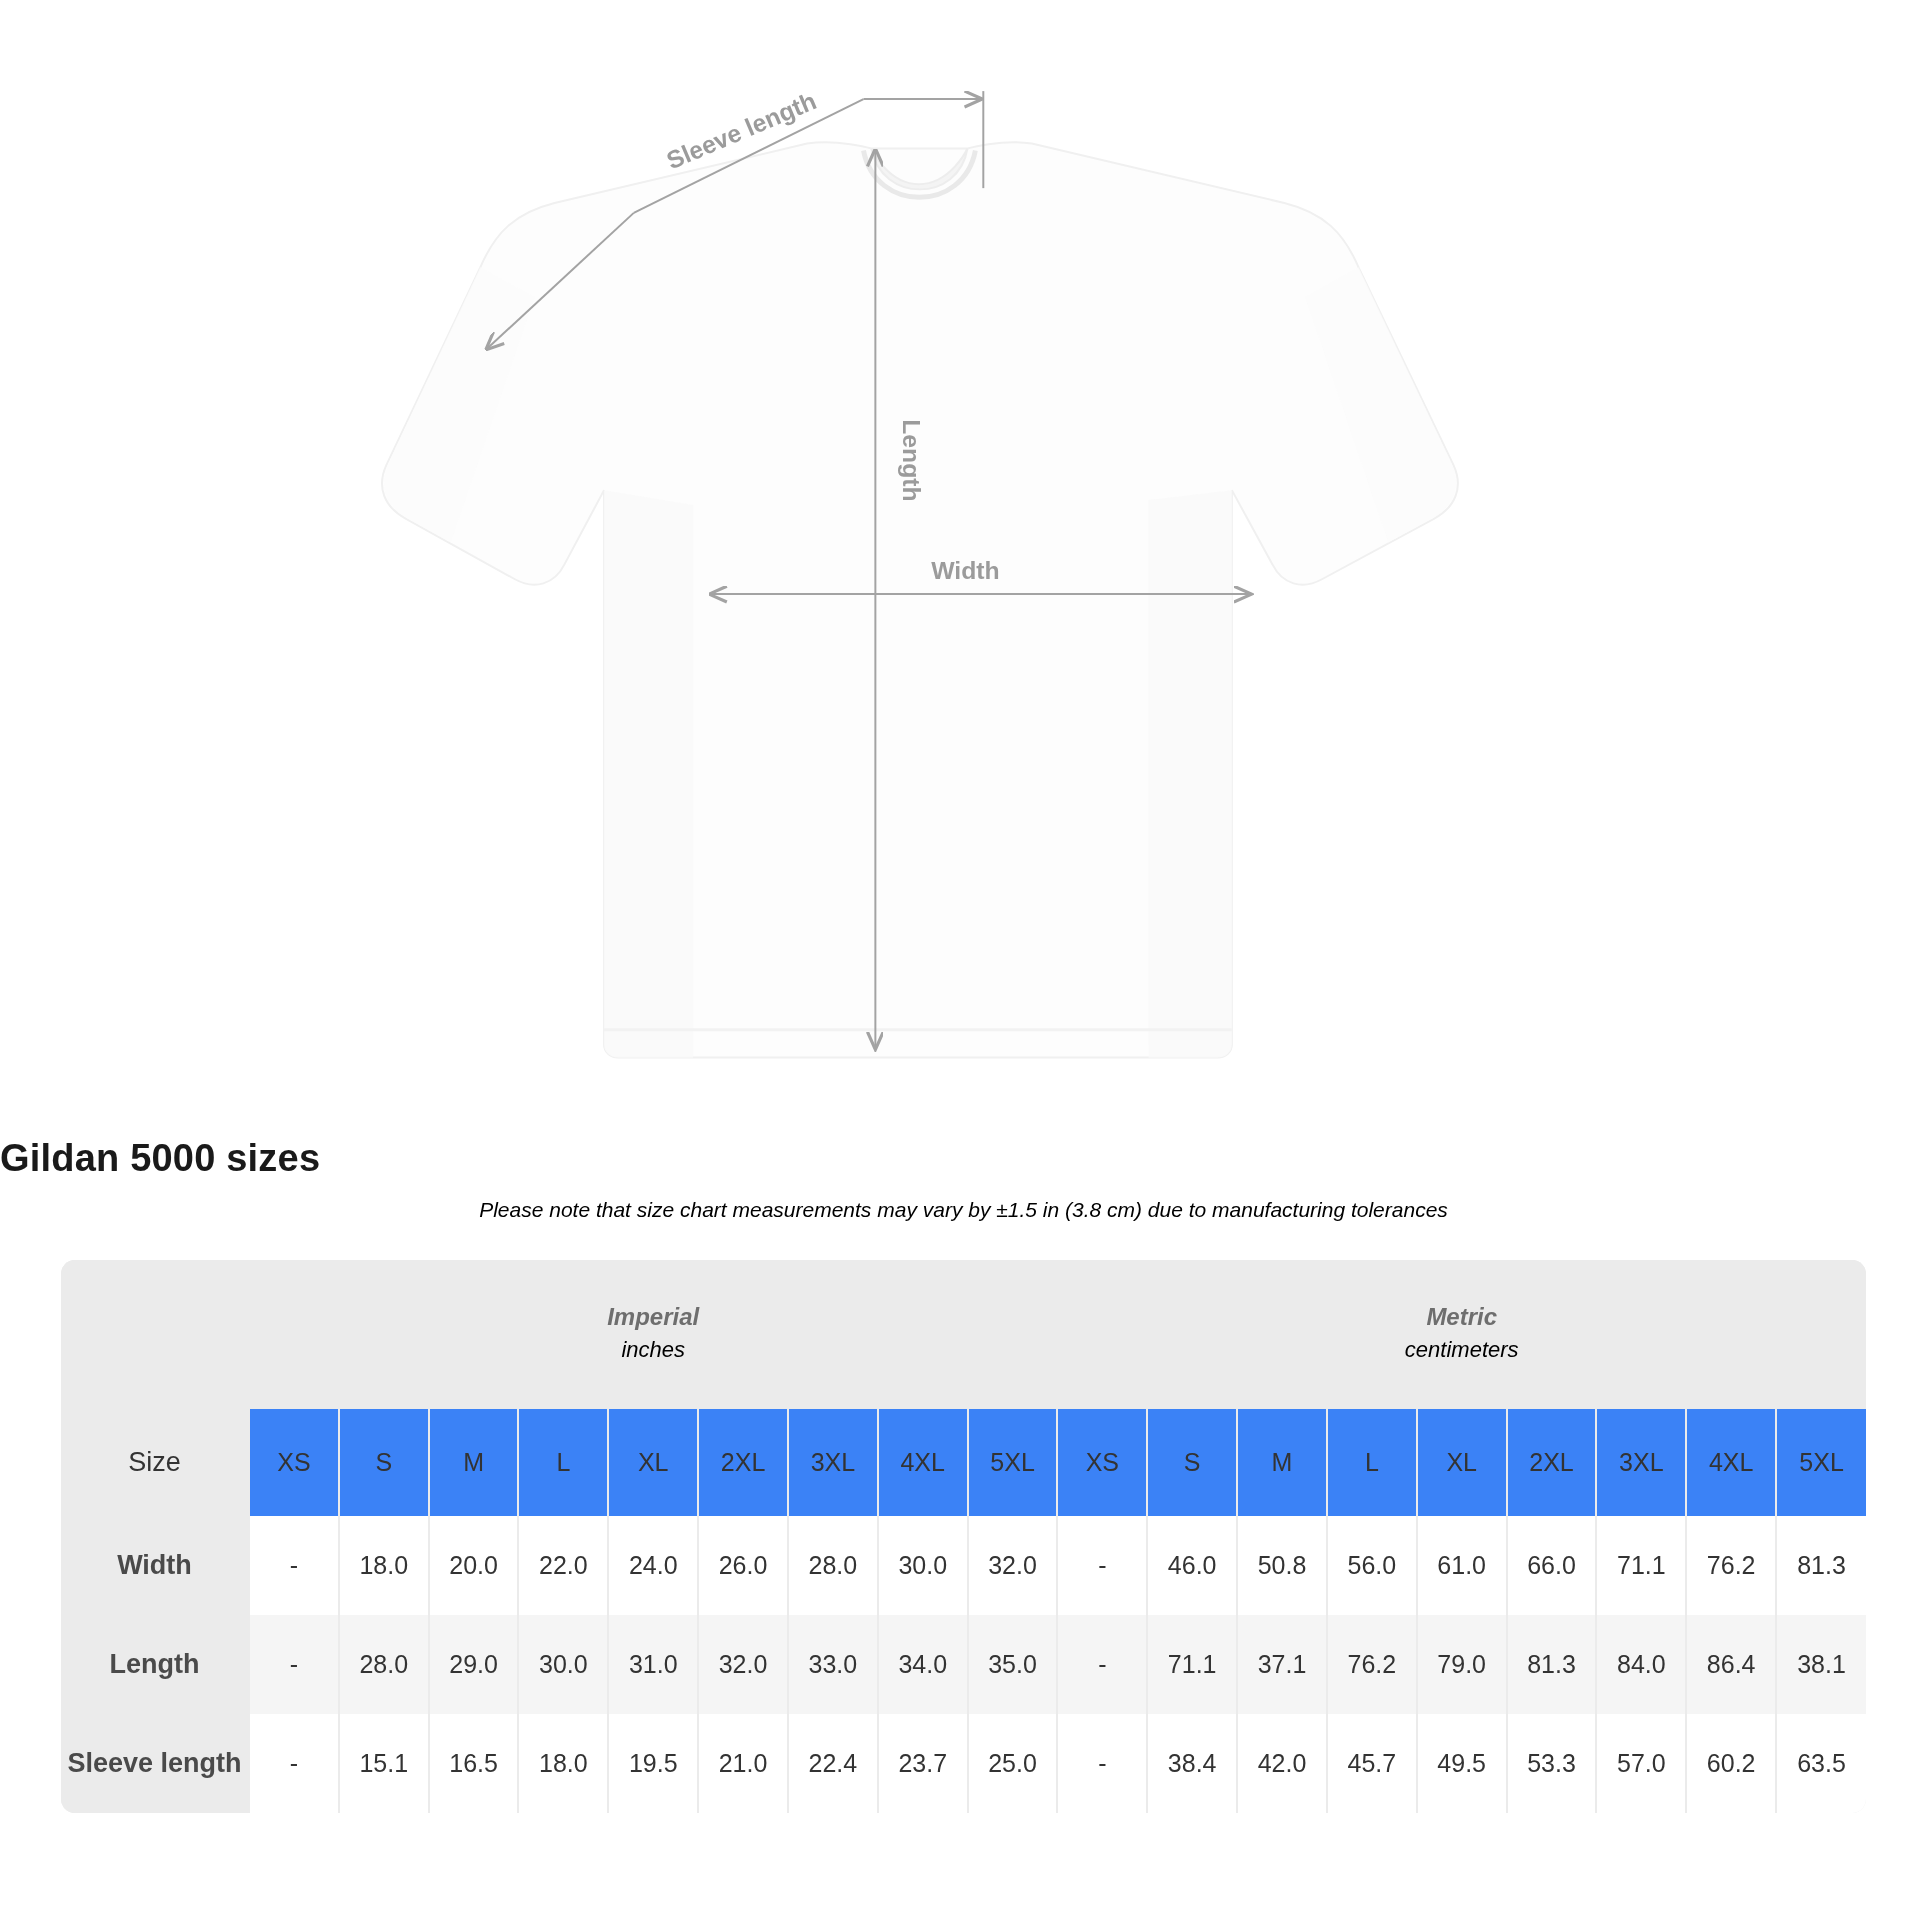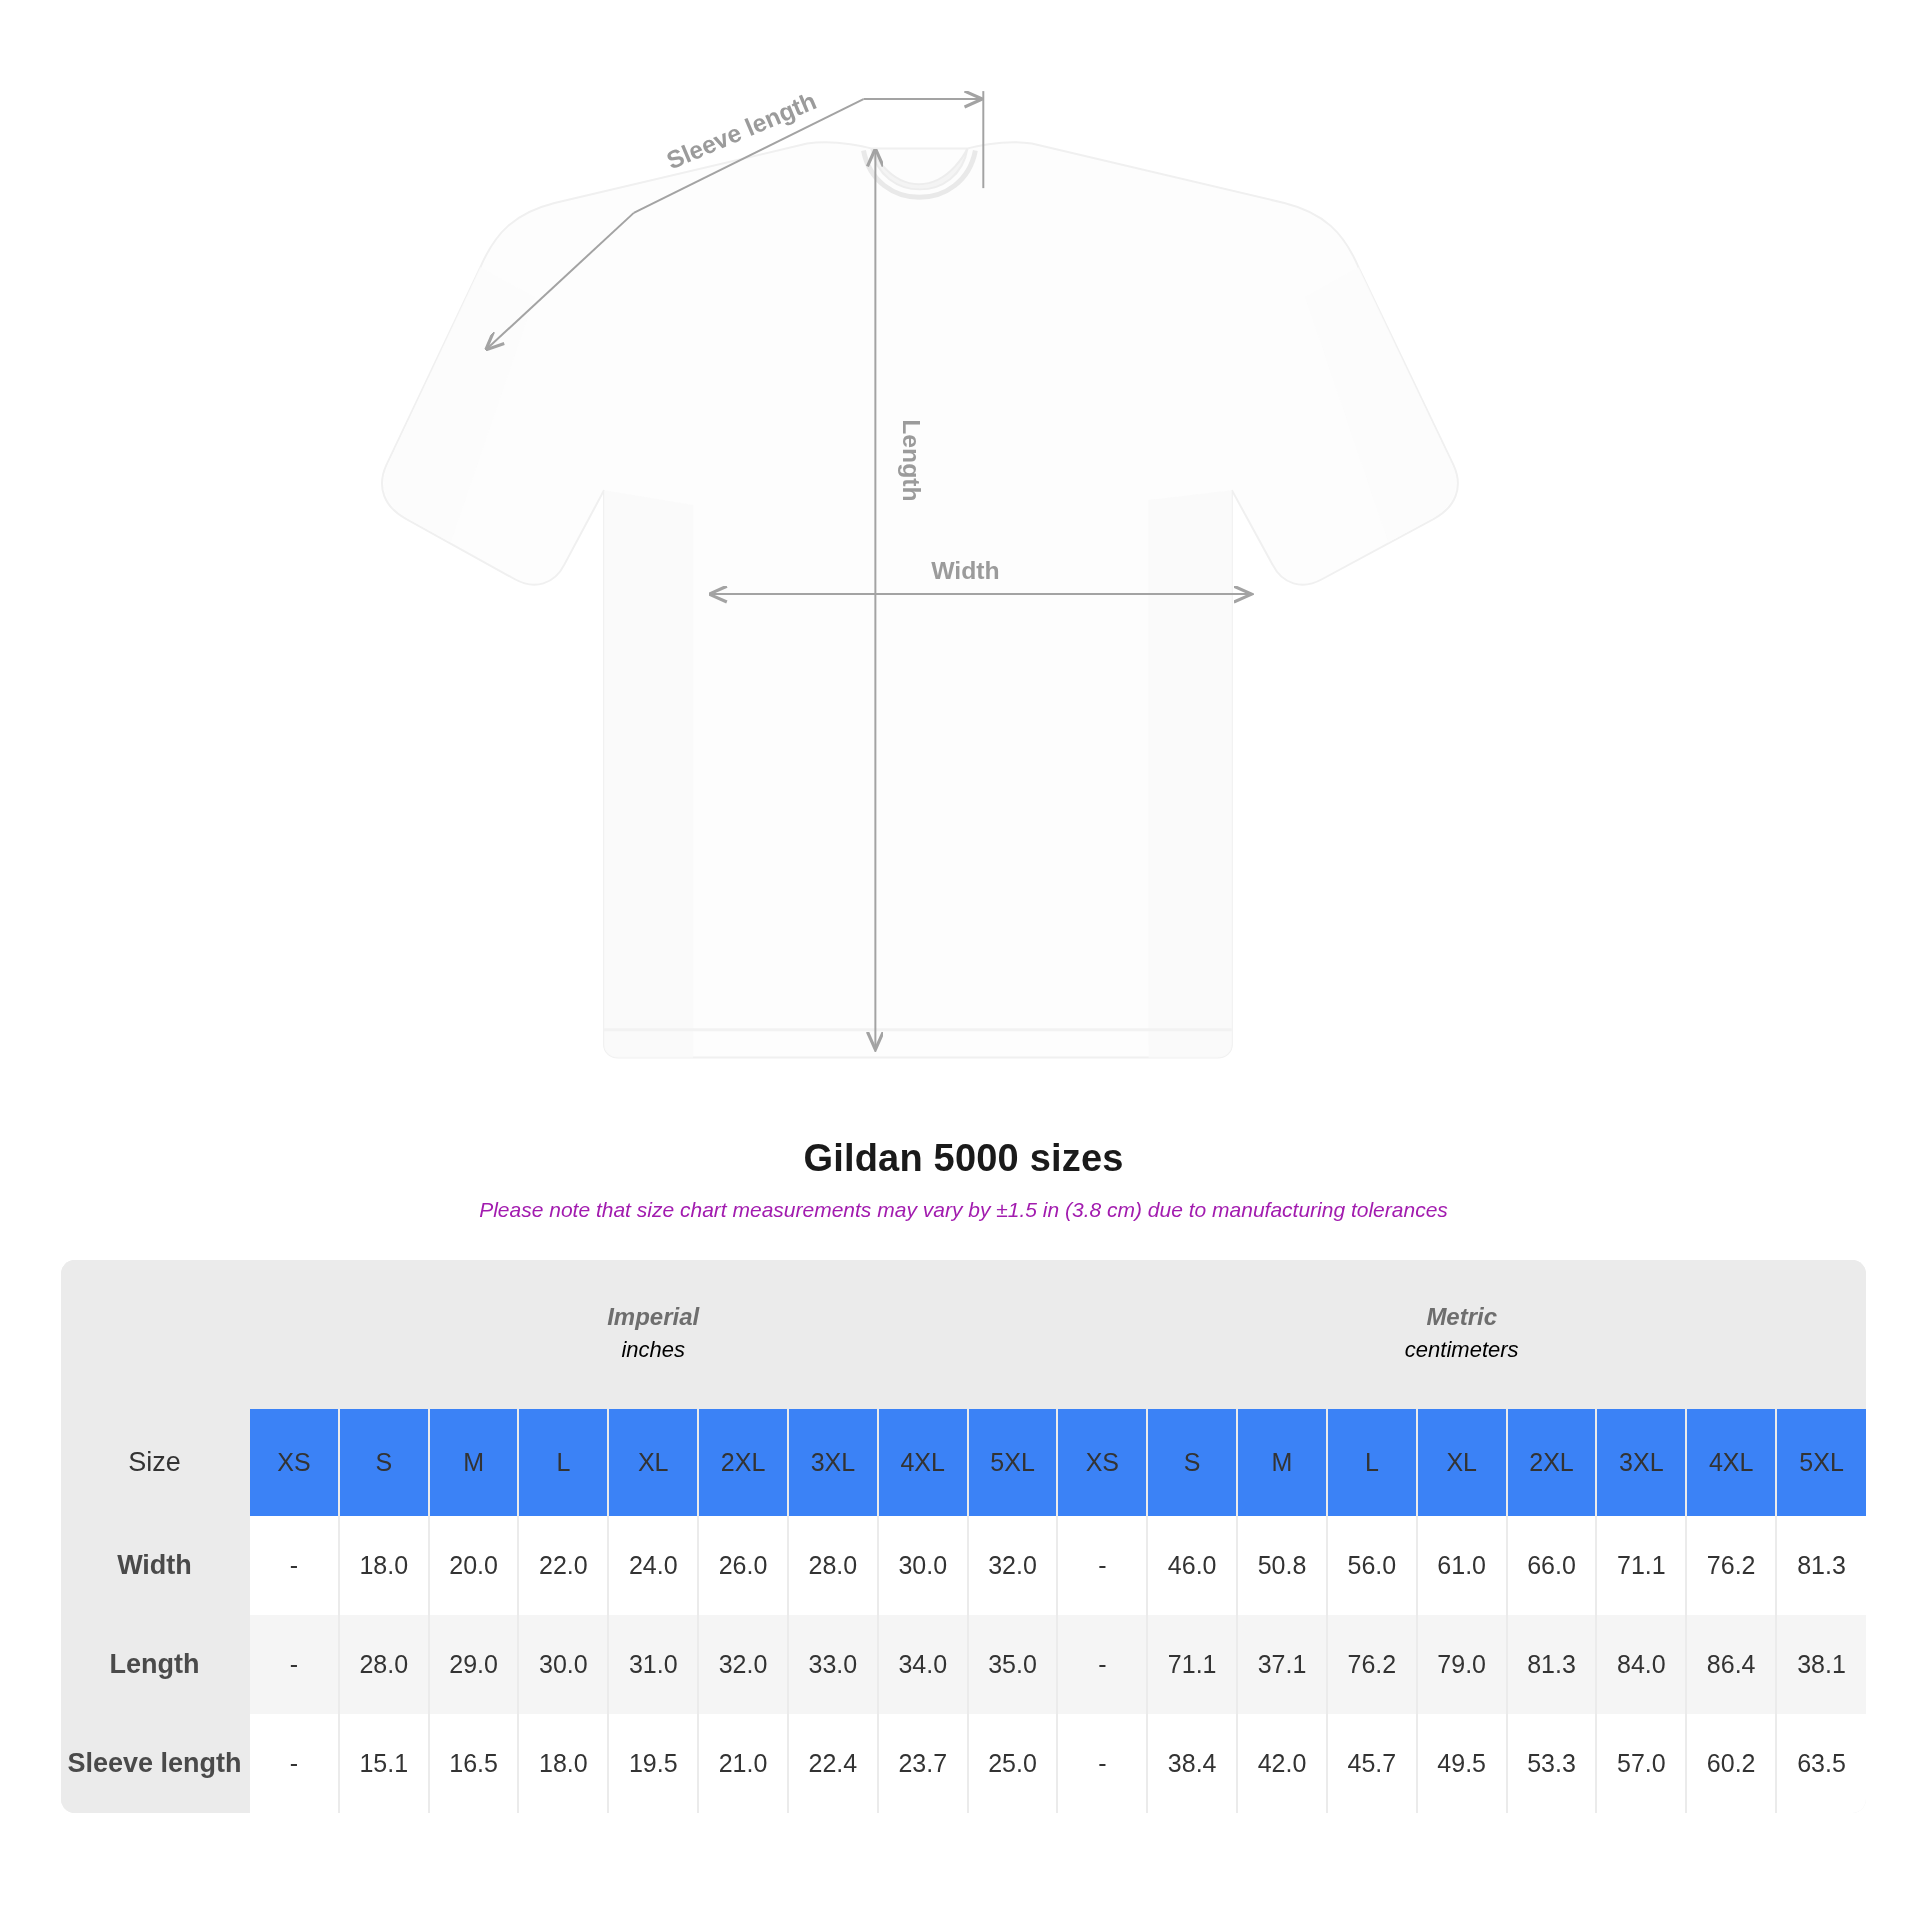--- a/index.html
+++ b/index.html
@@ -19,33 +19,32 @@
   
   .illustration {
     position: relative;
     width: 1927px;
     height: 1109px;
   }
   .illustration svg { display: block; }
 
   
   .chart-title {
-    text-align: center;
     font-size: 38px;
     font-weight: bold;
     color: #1a1a1a;
     margin: 0;
     padding-top: 28px;
     letter-spacing: 0.2px;
   }
   .chart-note {
     text-align: center;
     font-size: 21px;
     font-style: italic;
-    color: #a21caf;
+    color: #000000;
     margin: 0;
     padding-top: 18px;
   }
 
   
   .table-wrap {
     margin: 38px 61px 0 61px;
     border-radius: 14px;
     overflow: hidden;
     background: #ebebeb;

